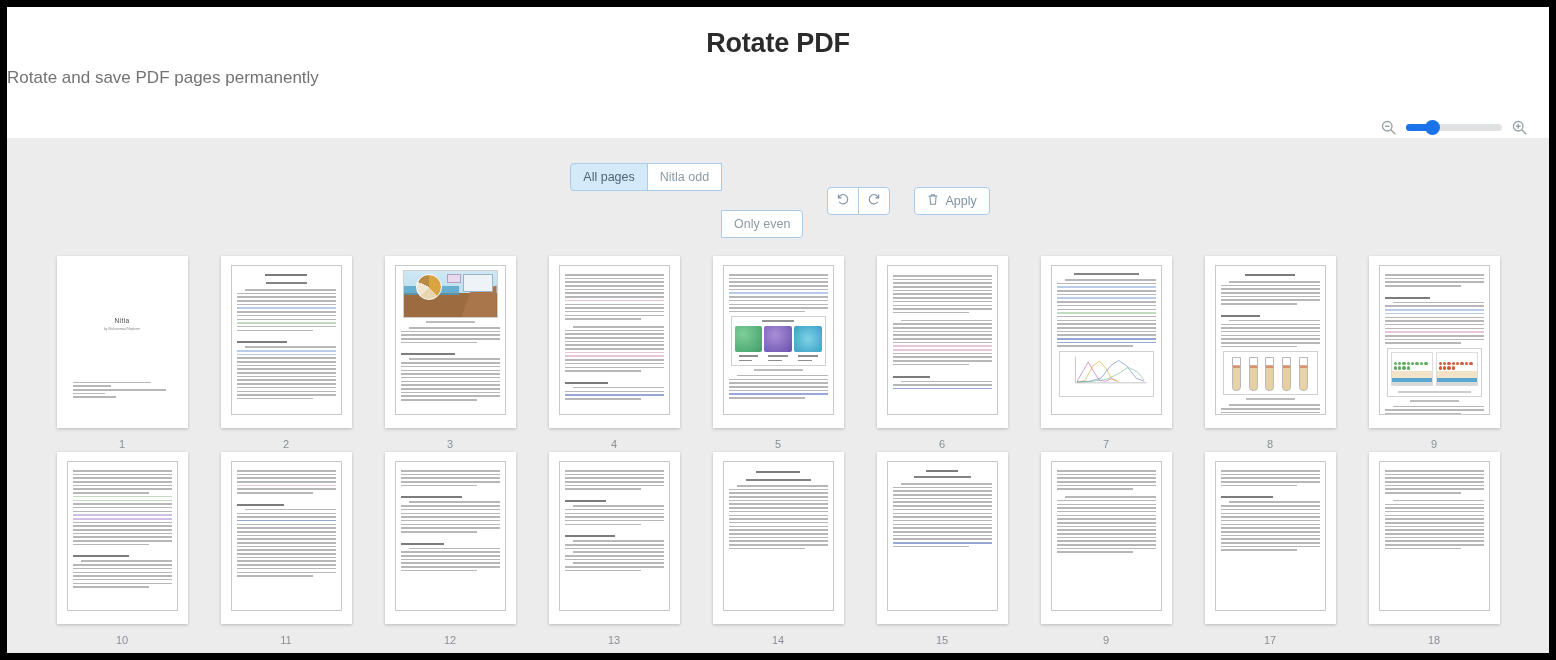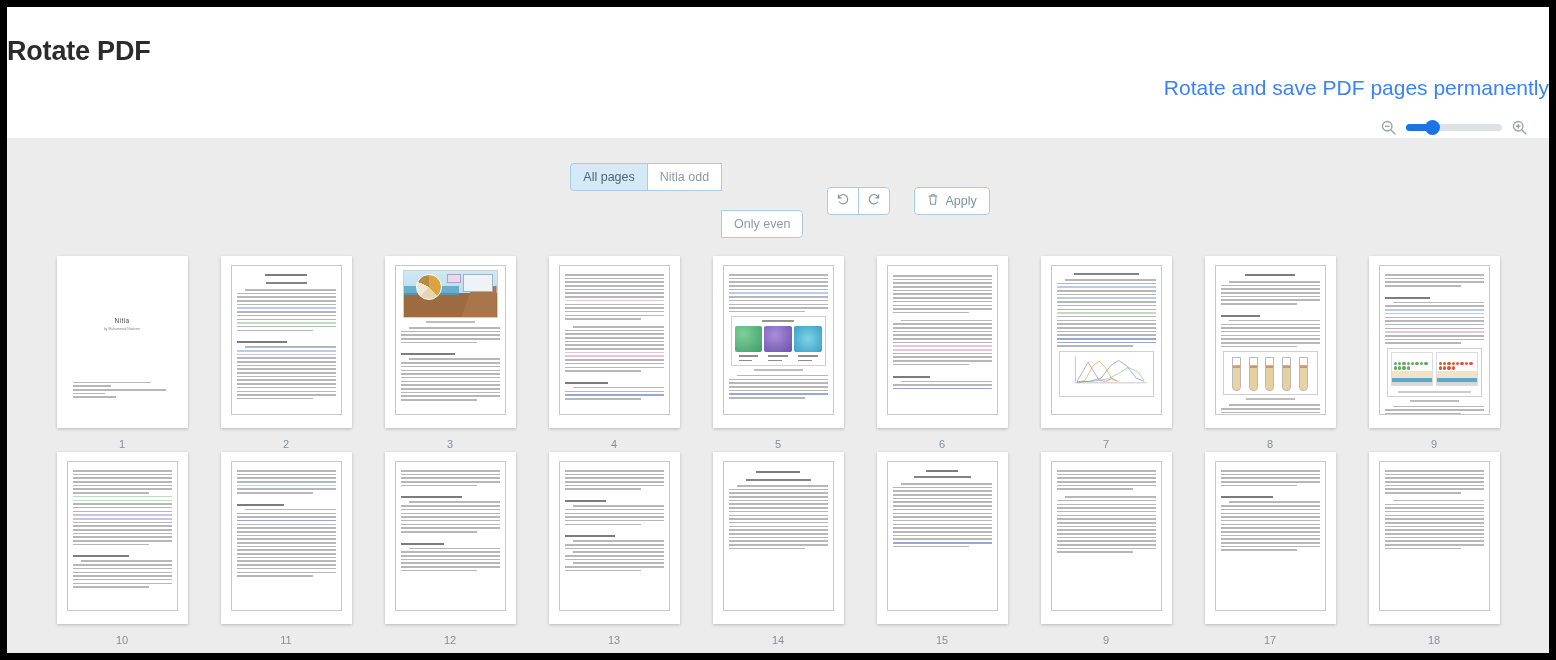--- a/index.html
+++ b/index.html
@@ -17,31 +17,32 @@
     overflow: hidden;
   }
 
   
   .header {
     height: 131px;
     background: #ffffff;
     position: relative;
   }
   .page-title {
-    padding-top: 29px;
+    text-align: center;
+    padding-top: 21px;
     font-size: 27px;
     font-weight: bold;
     color: #2b2b2b;
     letter-spacing: -0.2px;
   }
   .page-subtitle {
-    text-align: right;
+    text-align: left;
     margin-top: 9px;
-    font-size: 21px;
-    color: #3b82f6;
+    font-size: 17px;
+    color: #737373;
     font-weight: 400;
   }
 
   .zoom-control {
     position: absolute;
     right: 21px;
     top: 112px;
     display: flex;
     align-items: center;
     gap: 9px;

